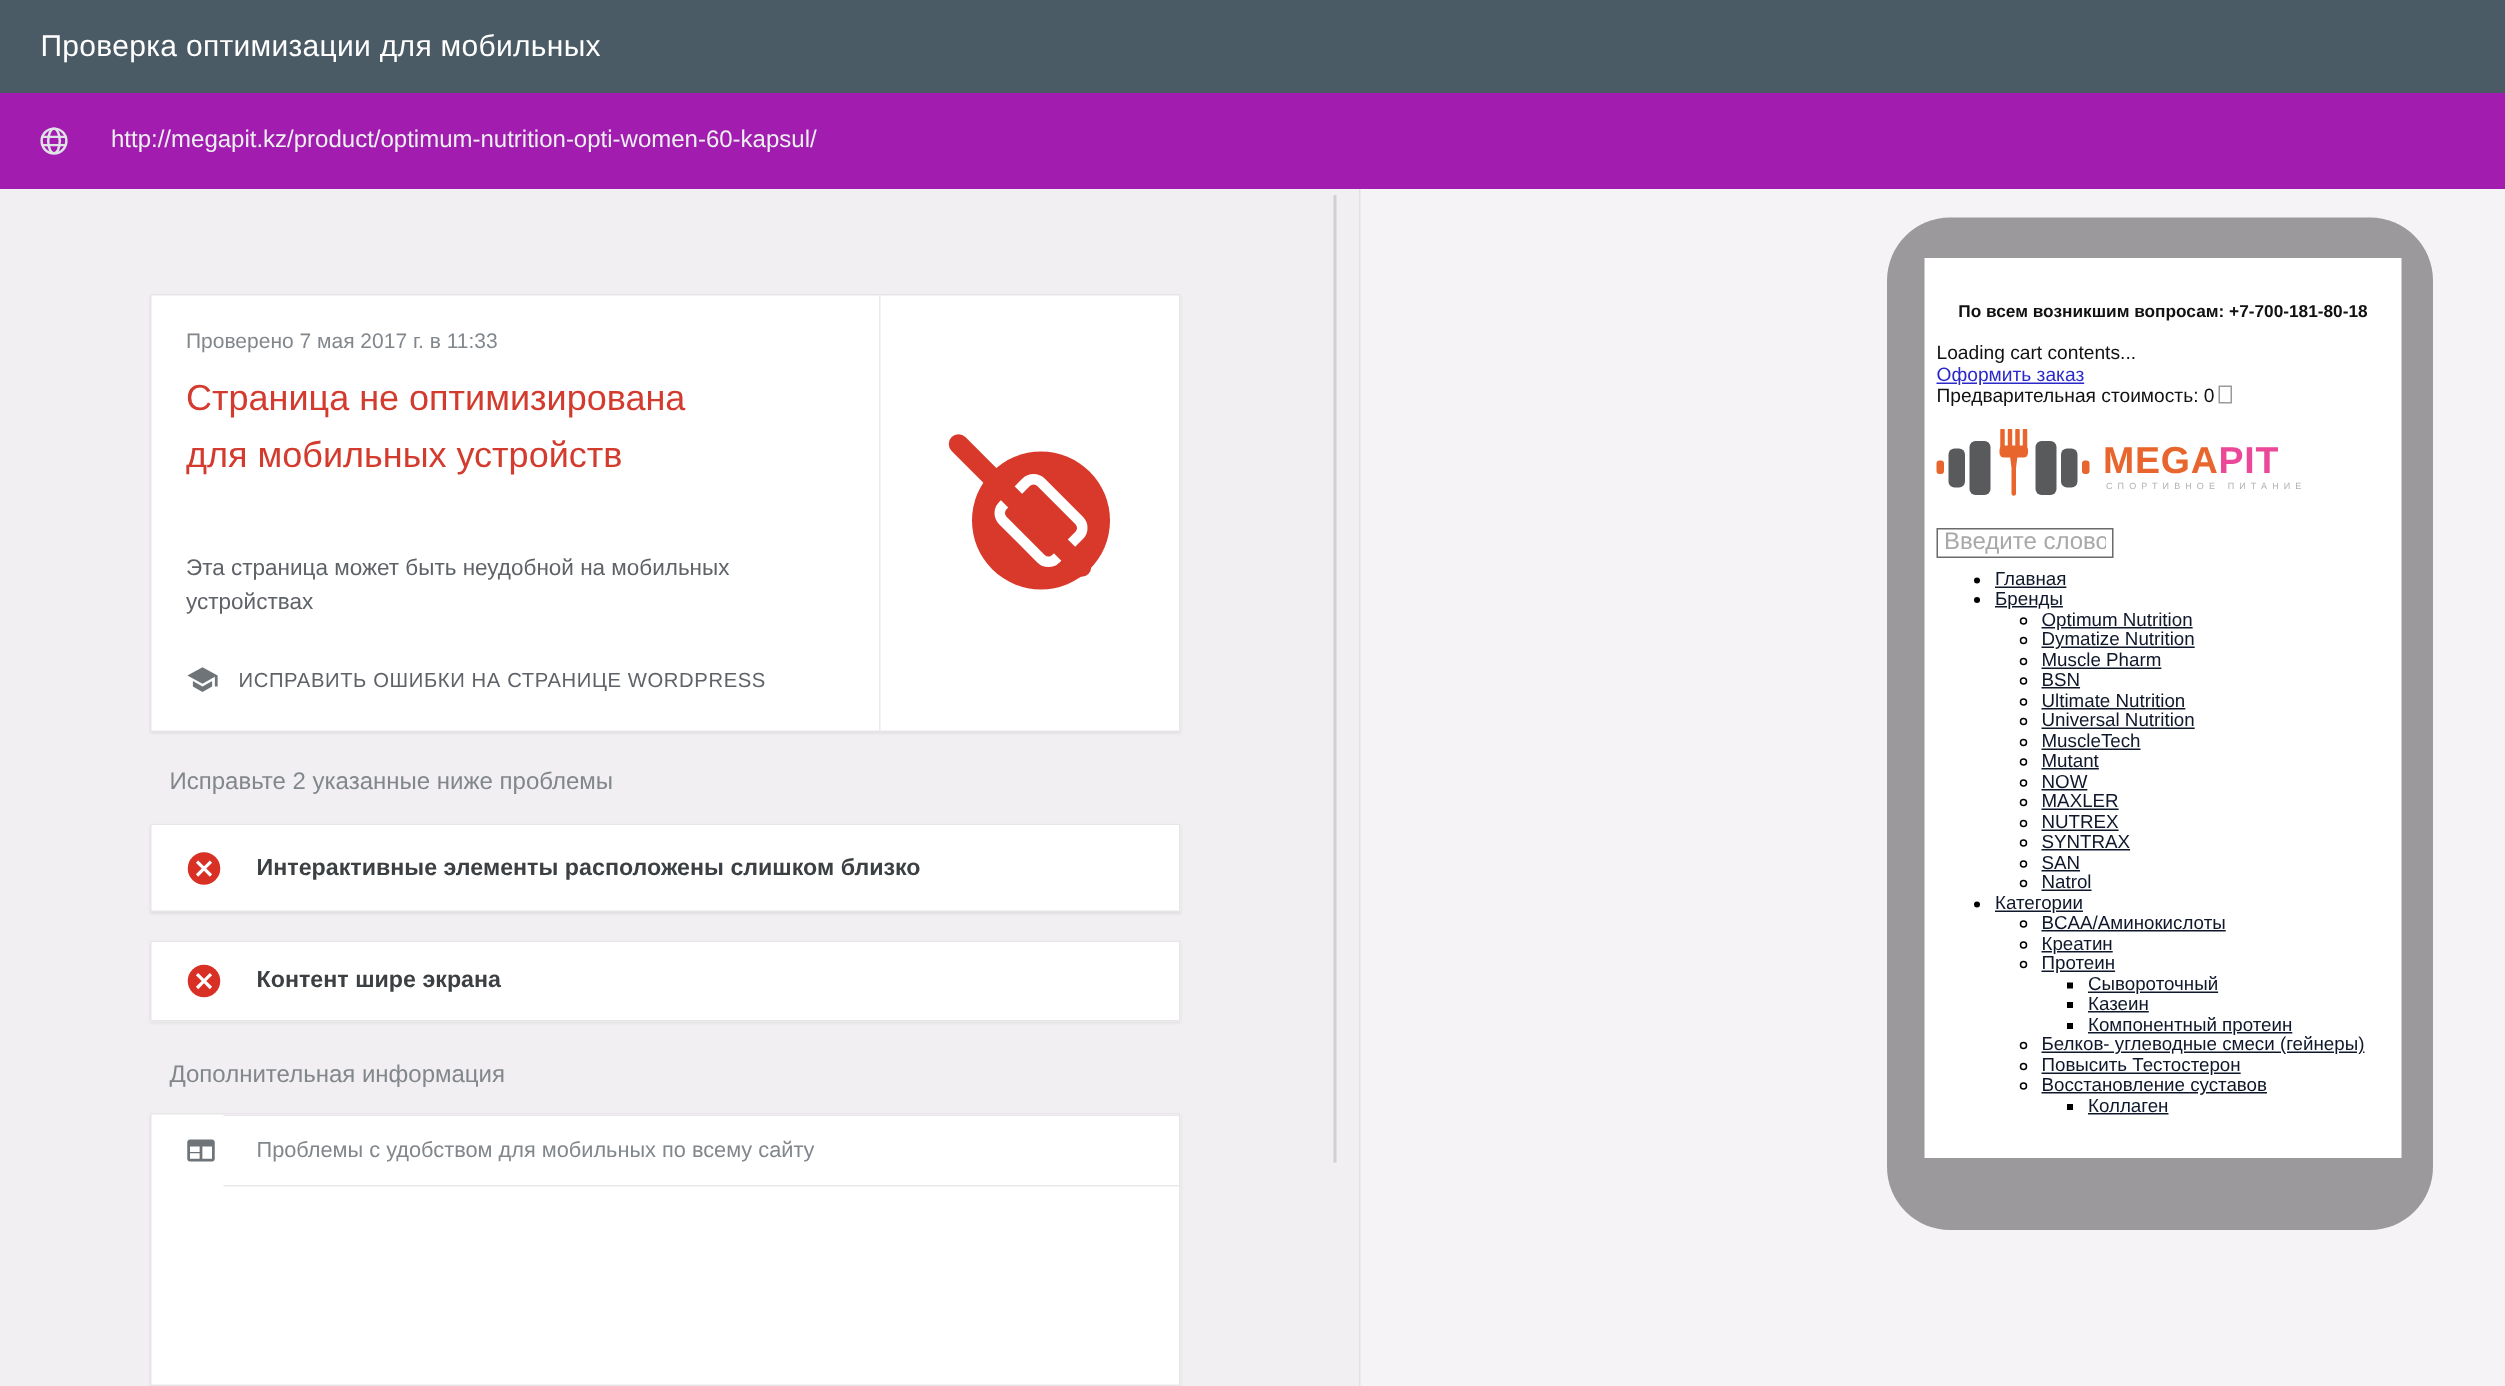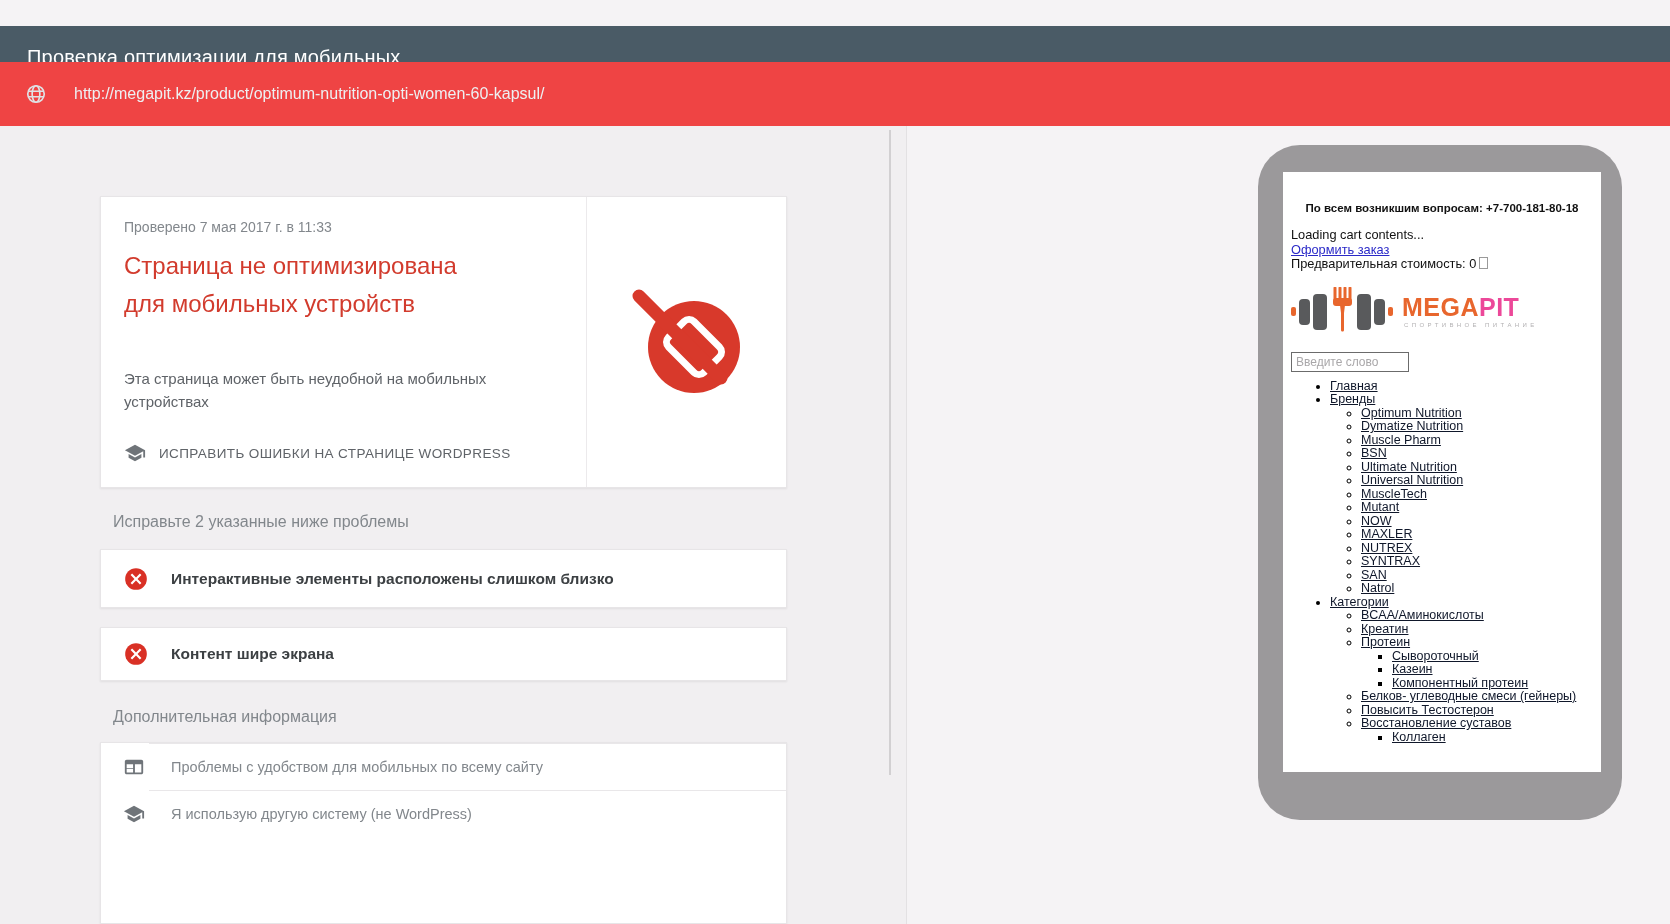--- a/index.html
+++ b/index.html
@@ -2,23 +2,23 @@
 <html><head>
 <meta charset="utf-8">
 <style>
   html,body{margin:0;padding:0;}
   body{
     width:1670px;height:924px;position:relative;overflow:hidden;
     font-family:"Liberation Sans", sans-serif;background:#f5f3f5;
   }
   
   .app-header{position:absolute;left:0;top:0;width:1670px;height:62px;background:#4a5b66;
-    display:flex;align-items:center;padding-left:27px;box-sizing:border-box;margin-top:26px;}
+    display:flex;align-items:center;padding-left:27px;box-sizing:border-box;}
   .app-title{color:#ffffff;font-size:20px;letter-spacing:.2px;}
-  .url-bar{position:absolute;left:0;top:62px;width:1670px;height:64px;background:#ef4444;
+  .url-bar{position:absolute;left:0;top:62px;width:1670px;height:64px;background:#a21caf;
     display:flex;align-items:center;padding-left:25px;box-sizing:border-box;}
   .globe{flex:0 0 auto;margin-right:27px;display:flex;}
   .url-text{color:#edf0f2;font-size:16px;}
 
   
   .left-panel{position:absolute;left:0;top:126px;width:906px;height:798px;background:#f1eff1;}
   .scroll-line{position:absolute;left:889px;top:4px;width:2px;height:645px;background:#d2d0d2;}
 
   .banner{position:absolute;left:0;top:0;width:906px;height:52px;background:#eceaec;
     border-bottom:1px solid #dcdadc;display:flex;align-items:center;padding-left:27px;box-sizing:border-box;}
@@ -67,21 +67,21 @@
   .lg-fork{margin:0 3px;}
   .lg-bar-t2{width:14px;height:36px;background:#595a5c;border-radius:4px;}
   .lg-bar-s2{width:11px;height:26px;background:#595a5c;border-radius:4px;margin-left:3px;}
   .lg-nub2{width:5px;height:9px;background:#e8662d;border-radius:2px;margin-left:3px;}
   .lg-text{margin-left:9px;display:flex;flex-direction:column;}
   .lg-name{font-size:25px;font-weight:bold;letter-spacing:.5px;line-height:24px;}
   .lg-mega{color:#e8662d;}
   .lg-pit{color:#ec4899;}
   .lg-tagline{font-size:6px;letter-spacing:3.4px;color:#b3b1b3;margin-top:3px;margin-left:2px;}
   .search-input{display:block;margin:16px 0 0 8px;width:108px;height:16px;border:1px solid #6b6b6b;
-    font-size:12px;padding:1px 4px;color:#444;font-family:"Liberation Sans",sans-serif;}
+    font-size:16px;padding:1px 4px;color:#444;font-family:"Liberation Sans",sans-serif;}
   .search-input::placeholder{color:#a9a7a9;}
   .phone-menu{margin-top:8px;font-size:12.5px;line-height:13.5px;}
   .phone-menu ul{margin:0;}
   ul.menu-l1{list-style-type:disc;padding-left:47px;}
   ul.menu-l2{list-style-type:circle;padding-left:31px;}
   ul.menu-l3{list-style-type:square;padding-left:31px;}
   .plink{color:#0f172a;text-decoration:underline;cursor:pointer;}
 </style>
 </head>
 <body>
@@ -149,26 +149,20 @@
 
   <div class="card info-card">
     <div class="info-divider"></div>
     <div class="info-row">
       <svg width="22" height="22" viewBox="0 0 24 24">
         <path d="M20 4H4c-1.1 0-2 .9-2 2v12c0 1.1.9 2 2 2h16c1.1 0 2-.9 2-2V6c0-1.1-.9-2-2-2zm-9 14H4v-4h7v4zm0-5H4V9h7v4zm9 5h-7V9h7v9z" fill="#6f7479"></path>
       </svg>
       <span class="info-label">Проблемы с удобством для мобильных по всему сайту</span>
     </div>
     <div class="info-divider"></div>
-    <div class="info-row">
-      <svg width="22" height="22" viewBox="0 0 24 24">
-        <path d="M5 13.18v4L12 21l7-3.82v-4L12 17l-7-3.82zM12 3L1 9l11 6 9-4.91V17h2V9L12 3z" fill="#6f7479"></path>
-      </svg>
-      <span class="info-label">Я использую другую систему (не WordPress)</span>
-    </div>
   </div>
 </div>
 
 <div class="right-panel"></div>
 
 <div class="phone">
   <div class="screen">
     <div class="contact-line">По всем возникшим вопросам: +7-700-181-80-18</div>
     <div class="cart-block">
       <div>Loading cart contents...</div>

